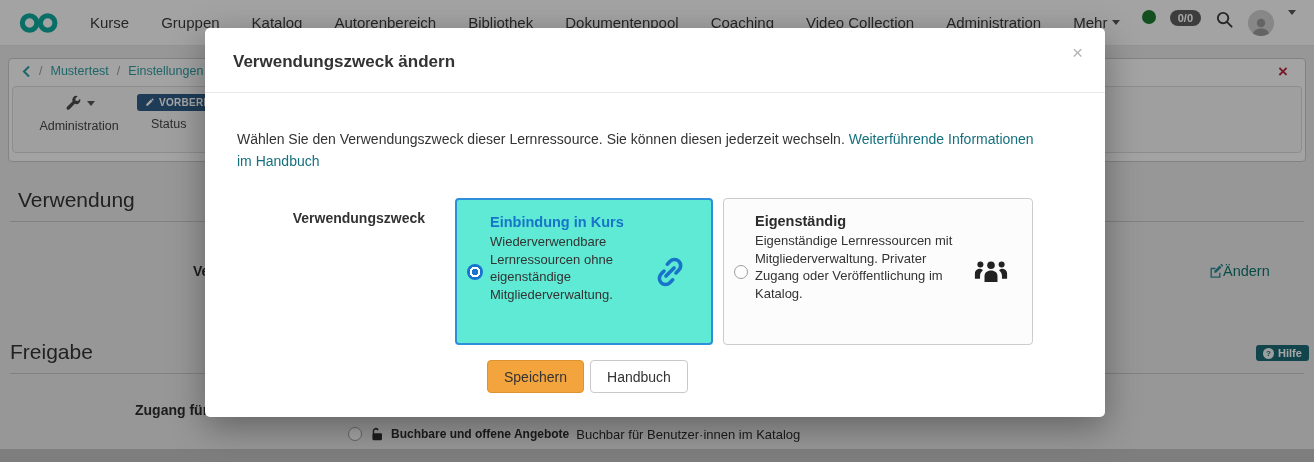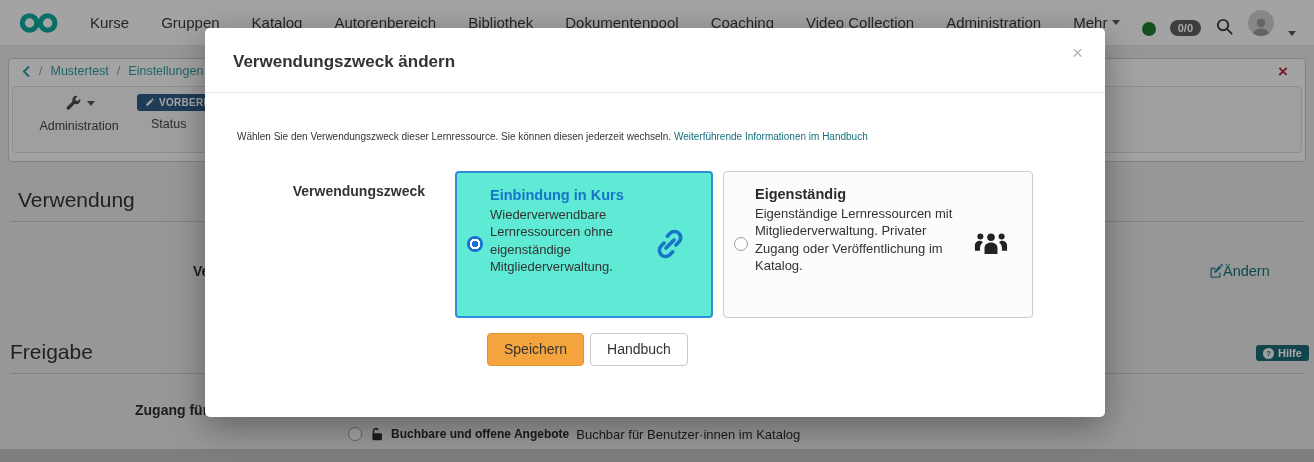--- a/index.html
+++ b/index.html
@@ -6,21 +6,21 @@
   body { font-family:"Liberation Sans", sans-serif; background:#fff; }
   .page { position:relative; width:1314px; height:462px; overflow:hidden; background:#e9e9e9; }
 
   
   .topnav { position:absolute; left:0; top:0; width:100%; height:46px; background:#fbfbfb;
             border-bottom:1px solid #e3e3e3; display:flex; align-items:center; padding:0 18px; z-index:1; }
   .logo { display:flex; align-items:center; margin-right:30px; }
   .nav-items { display:flex; gap:32px; font-size:15px; color:#3b3b3b; align-items:center; }
   .nav-item { cursor:pointer; white-space:nowrap; }
   .nav-more { display:flex; align-items:center; gap:5px; }
-  .nav-right { margin-left:auto; display:flex; align-items:flex-end; gap:14px; }
+  .nav-right { margin-left:auto; display:flex; align-items:flex-start; gap:14px; }
   .green-dot { width:14px; height:14px; border-radius:50%; background:#1e7a31; }
   .counter-pill { background:#5f5f5f; color:#fff; font-size:11px; font-weight:bold;
                   border-radius:10px; padding:2px 8px; }
   .avatar { width:26px; height:26px; border-radius:50%; background:#cfcfcf; overflow:hidden;
             display:flex; align-items:flex-end; justify-content:center; }
   .caret { width:0; height:0; border-left:4px solid transparent; border-right:4px solid transparent;
            border-top:5px solid #555; display:inline-block; }
 
   
   .bg-panel { position:absolute; left:8px; top:58px; width:1298px; height:104px; background:#fafafa;
@@ -59,21 +59,21 @@
   .bottom-strip { position:absolute; left:0; top:449px; width:100%; height:13px; background:#c2c2c2; }
 
   
   .overlay { position:absolute; inset:0; background:rgba(0,0,0,0.35); z-index:10; }
   .modal { position:absolute; left:205px; top:28px; width:900px; height:389px; background:#fff;
            border-radius:5px; box-shadow:0 10px 35px rgba(0,0,0,.35); z-index:20; }
   .m-header { padding:24px 28px 20px; border-bottom:1px solid #e9e9e9; position:relative; }
   .m-title { font-size:17px; font-weight:bold; color:#333; }
   .m-close { position:absolute; right:22px; top:14px; color:#b5b5b5; font-size:19px; cursor:pointer; }
   .m-body { padding:36px 32px 0; }
-  .intro { width:812px; font-size:10px; color:#333; line-height:1.55; }
+  .intro { width:812px; font-size:14px; color:#333; line-height:1.55; }
   .intro a { color:#15707e; text-decoration:none; cursor:pointer; }
   .form-row { display:flex; margin-top:26px; }
   .form-label { width:218px; text-align:right; padding-right:30px; padding-top:12px;
                 font-weight:bold; font-size:14px; color:#333; }
   .cards { display:flex; gap:10px; }
   .card { height:147px; border-radius:4px; display:flex; padding:10px 10px; gap:7px; cursor:pointer; }
   .card-selected { width:258px; border:2px solid #2e8ed9; background:#5eead4; }
   .card-plain { width:310px; border:1px solid #ccc; background:#fcfcfc; }
   .radio-col { display:flex; align-items:center; }
   .radio-on { width:16px; height:16px; border-radius:50%;

